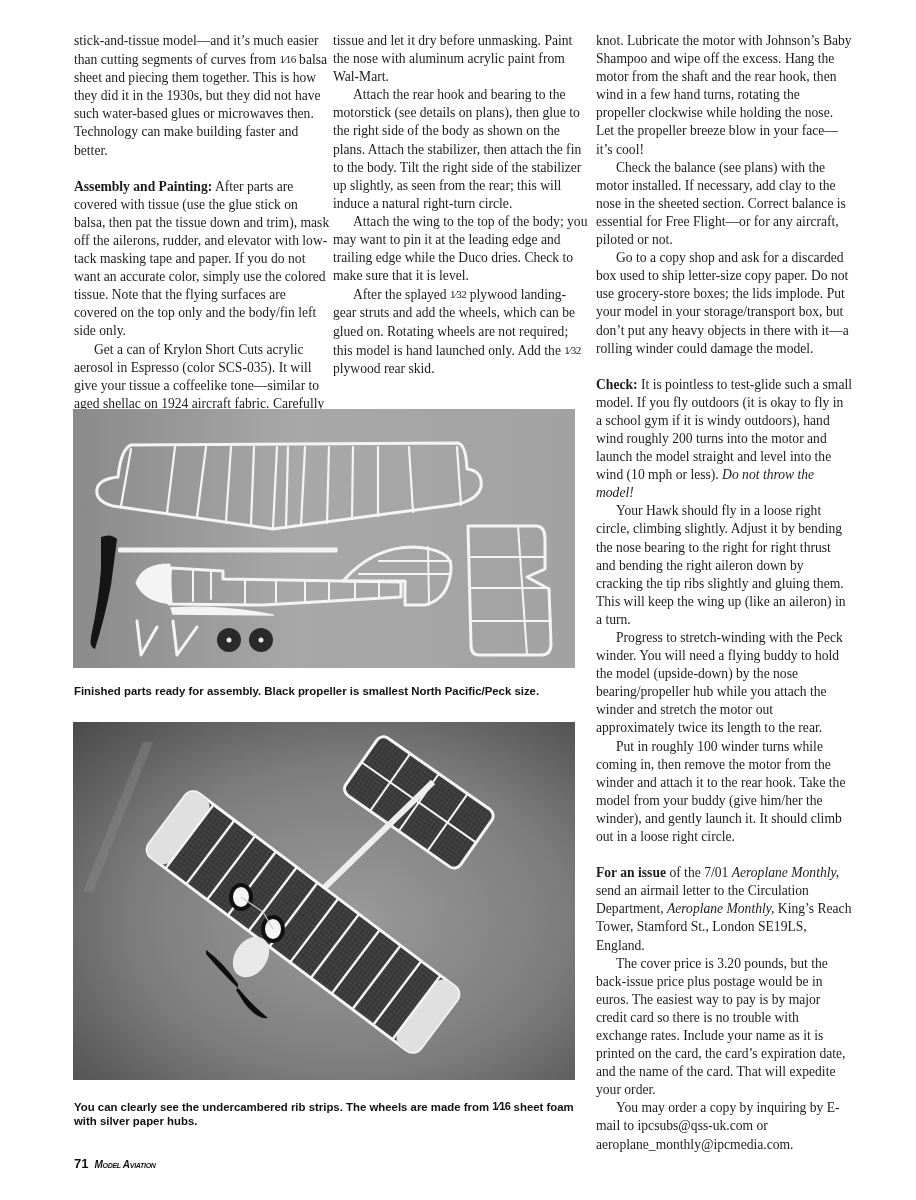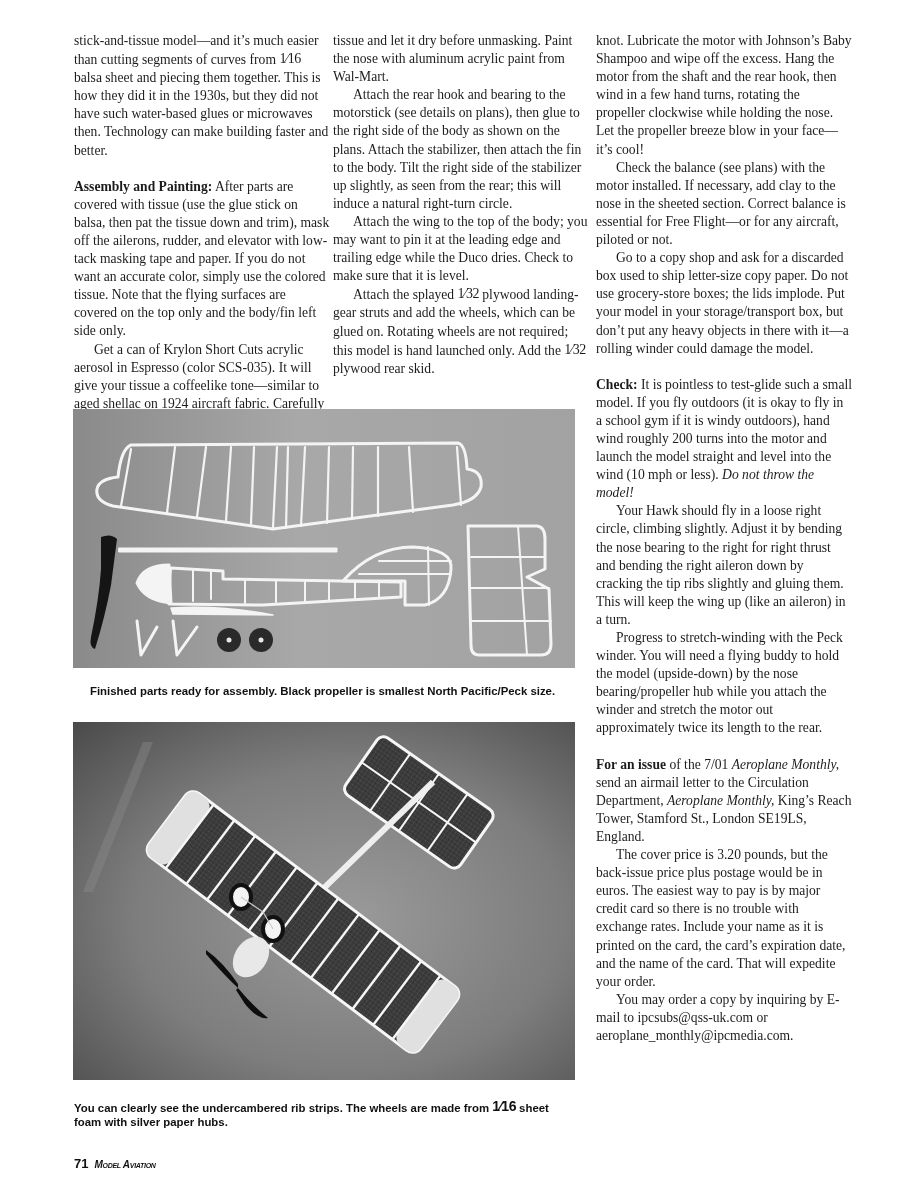--- a/index.html
+++ b/index.html
@@ -9,32 +9,32 @@
     font-family: "Liberation Serif", serif;
     font-size: 13.6px;
     line-height: 18.1px;
     color: #1c1c1c;
   }
   .col p { margin: 0; text-indent: 20px; }
   .col p.noindent { text-indent: 0; }
   .col p.gap { margin-top: 18px; }
   .col b { font-weight: bold; }
   .col i { font-style: italic; }
-  .frac { font-size: 14px; vertical-align: 1px; letter-spacing: -0.5px; }
+  .frac { font-size: 11px; vertical-align: 1px; letter-spacing: -0.5px; }
   #col1 { left: 74px; top: 32px; width: 258px; }
   #col2 { left: 333px; top: 32px; width: 256px; }
   #col3 { left: 596px; top: 32px; width: 256px; }
   .photo { position: absolute; left: 73px; width: 502px; overflow: hidden; }
   #photo1 { top: 409px; height: 259px; background: linear-gradient(90deg, #8a8a8a 0%, #a8a8a8 45%, #a2a2a2 100%); }
   #photo2 { top: 722px; height: 358px; background: radial-gradient(ellipse at 55% 55%, #9a9a9a 0%, #7d7d7d 55%, #4a4a4a 100%); }
   .caption {
     position: absolute; left: 74px; width: 505px;
     font-family: "Liberation Sans", sans-serif; font-weight: bold; font-size: 11.4px; line-height: 14px; color: #111;
   }
-  #caption1 { top: 684px; margin-left: 16px; }
+  #caption1 { top: 684px; }
   #caption2 { top: 1099px; }
   #folio {
     position: absolute; left: 74px; top: 1156px;
     font-family: "Liberation Sans", sans-serif; font-weight: bold; font-size: 13px; color: #111;
   }
   #folio .pub { font-style: italic; font-variant: small-caps; font-size: 10px; margin-left: 6px; letter-spacing: -0.3px; }
   svg { display: block; }
 </style>
 </head>
 <body>
@@ -42,30 +42,31 @@
 <div id="col1" class="col">
   <p class="noindent"><span>stick-and-tissue model—and it’s much easier than cutting segments of curves from</span> <span class="frac">1⁄16</span><span> balsa sheet and piecing them together. This is how they did it in the 1930s, but they did not have such water-based glues or microwaves then. Technology can make building faster and better.</span></p>
   <p class="noindent gap"><b>Assembly and Painting:</b><span> After parts are covered with tissue (use the glue stick on balsa, then pat the tissue down and trim), mask off the ailerons, rudder, and elevator with low-tack masking tape and paper. If you do not want an accurate color, simply use the colored tissue. Note that the flying surfaces are covered on the top only and the body/fin left side only.</span></p>
   <p>Get a can of Krylon Short Cuts acrylic aerosol in Espresso (color SCS-035). It will give your tissue a coffeelike tone—similar to aged shellac on 1924 aircraft fabric. Carefully mist a light coat on the exposed</p>
 </div>
 
 <div id="col2" class="col">
   <p class="noindent">tissue and let it dry before unmasking. Paint the nose with aluminum acrylic paint from Wal-Mart.</p>
   <p>Attach the rear hook and bearing to the motorstick (see details on plans), then glue to the right side of the body as shown on the plans. Attach the stabilizer, then attach the fin to the body. Tilt the right side of the stabilizer up slightly, as seen from the rear; this will induce a natural right-turn circle.</p>
   <p>Attach the wing to the top of the body; you may want to pin it at the leading edge and trailing edge while the Duco dries. Check to make sure that it is level.</p>
-  <p><span>Attach the splayed </span><span class="frac">1⁄32</span><span> plywood landing-gear struts and add the wheels, which can be glued on. Rotating wheels are not required; this model is hand launched only. Add the </span><span class="frac">1⁄32</span><span> plywood rear skid.</span></p>
+  <p><span>After the splayed </span><span class="frac">1⁄32</span><span> plywood landing-gear struts and add the wheels, which can be glued on. Rotating wheels are not required; this model is hand launched only. Add the </span><span class="frac">1⁄32</span><span> plywood rear skid.</span></p>
 </div>
 
 <div id="col3" class="col">
   <p class="noindent">knot. Lubricate the motor with Johnson’s Baby Shampoo and wipe off the excess. Hang the motor from the shaft and the rear hook, then wind in a few hand turns, rotating the propeller clockwise while holding the nose. Let the propeller breeze blow in your face—it’s cool!</p>
   <p>Check the balance (see plans) with the motor installed. If necessary, add clay to the nose in the sheeted section. Correct balance is essential for Free Flight—or for any aircraft, piloted or not.</p>
   <p>Go to a copy shop and ask for a discarded box used to ship letter-size copy paper. Do not use grocery-store boxes; the lids implode. Put your model in your storage/transport box, but don’t put any heavy objects in there with it—a rolling winder could damage the model.</p>
   <p class="noindent gap"><b>Check:</b><span> It is pointless to test-glide such a small model. If you fly outdoors (it is okay to fly in a school gym if it is windy outdoors), hand wind roughly 200 turns into the motor and launch the model straight and level into the wind (10 mph or less). </span><i>Do not throw the model!</i></p>
   <p>Your Hawk should fly in a loose right circle, climbing slightly. Adjust it by bending the nose bearing to the right for right thrust and bending the right aileron down by cracking the tip ribs slightly and gluing them. This will keep the wing up (like an aileron) in a turn.</p>
   <p>Progress to stretch-winding with the Peck winder. You will need a flying buddy to hold the model (upside-down) by the nose bearing/propeller hub while you attach the winder and stretch the motor out approximately twice its length to the rear.</p>
+  <p>Put in roughly 100 winder turns while coming in, then remove the motor from the winder and attach it to the rear hook. Take the model from your buddy (give him/her the winder), and gently launch it. It should climb out in a loose right circle.</p>
   <p class="noindent gap"><b>For an issue</b><span> of the 7/01 </span><i>Aeroplane Monthly,</i><span> send an airmail letter to the Circulation Department, </span><i>Aeroplane Monthly,</i><span> King’s Reach Tower, Stamford St., London SE19LS, England.</span></p>
   <p>The cover price is 3.20 pounds, but the back-issue price plus postage would be in euros. The easiest way to pay is by major credit card so there is no trouble with exchange rates. Include your name as it is printed on the card, the card’s expiration date, and the name of the card. That will expedite your order.</p>
   <p><span>You may order a copy by inquiring by E-mail to ipcsubs@qss-uk.com or aeroplane_monthly@ipcmedia.com.</span></p>
 
 </div>
 
 <div id="photo1" class="photo">
   <svg width="502" height="259" viewBox="0 0 502 259">
     <g fill="none" stroke="#f4f4f4" stroke-width="3" stroke-linejoin="round" stroke-linecap="round">
 

